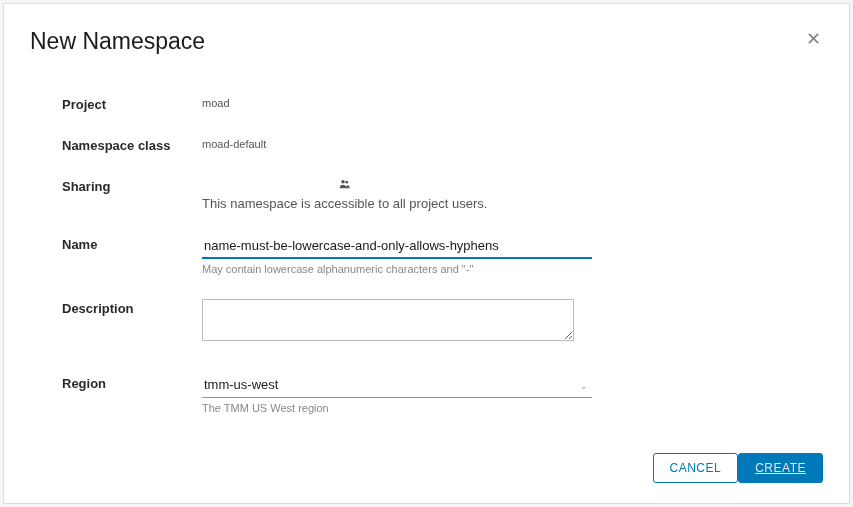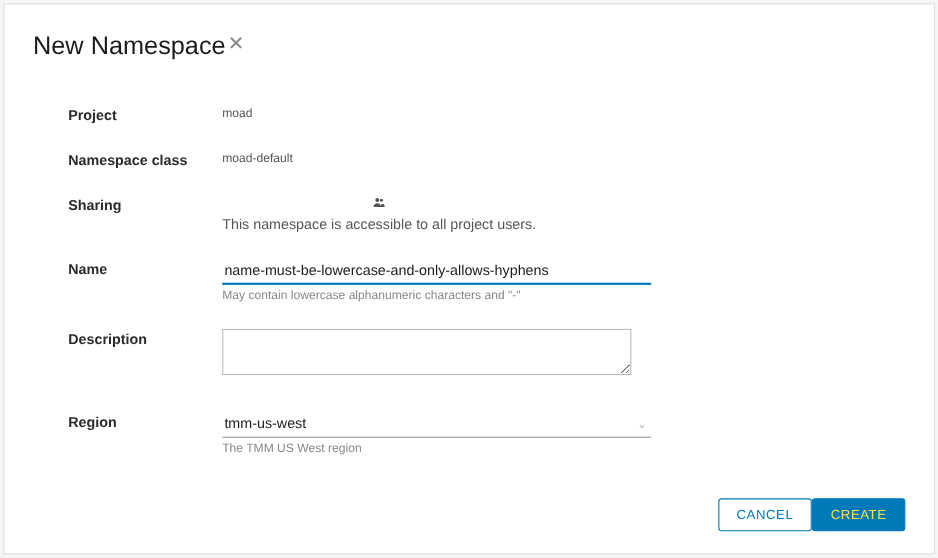--- a/index.html
+++ b/index.html
@@ -13,20 +13,21 @@
   .dialog {
     background: #fff;
     border: 1px solid #ddd;
     width: 847px;
     height: 501px;
     position: relative;
     padding: 24px 26px 20px 26px;
   }
   .dialog-header {
     display: flex;
+    justify-content: space-between;
     align-items: flex-start;
     margin-bottom: 40px;
   }
   .dialog-title {
     font-size: 23px;
     font-weight: 300;
     color: #1a1a1a;
   }
   .close-icon {
     cursor: pointer;
@@ -139,21 +140,22 @@
     line-height: 1;
   }
   .btn-secondary {
     background: #fff;
     border: 1px solid #0079b8;
     color: #0079b8;
   }
   .btn-primary {
     background: #0079b8;
     border: 1px solid #0079b8;
-    color: #fde047;
+    color: #e5e5e5;
+    text-decoration: underline;
   }
 </style>
 </head>
 <body>
 
 <div class="dialog">
 
   <div class="dialog-header">
     <h1 class="dialog-title">New Namespace</h1>
     <span class="close-icon">✕</span>

